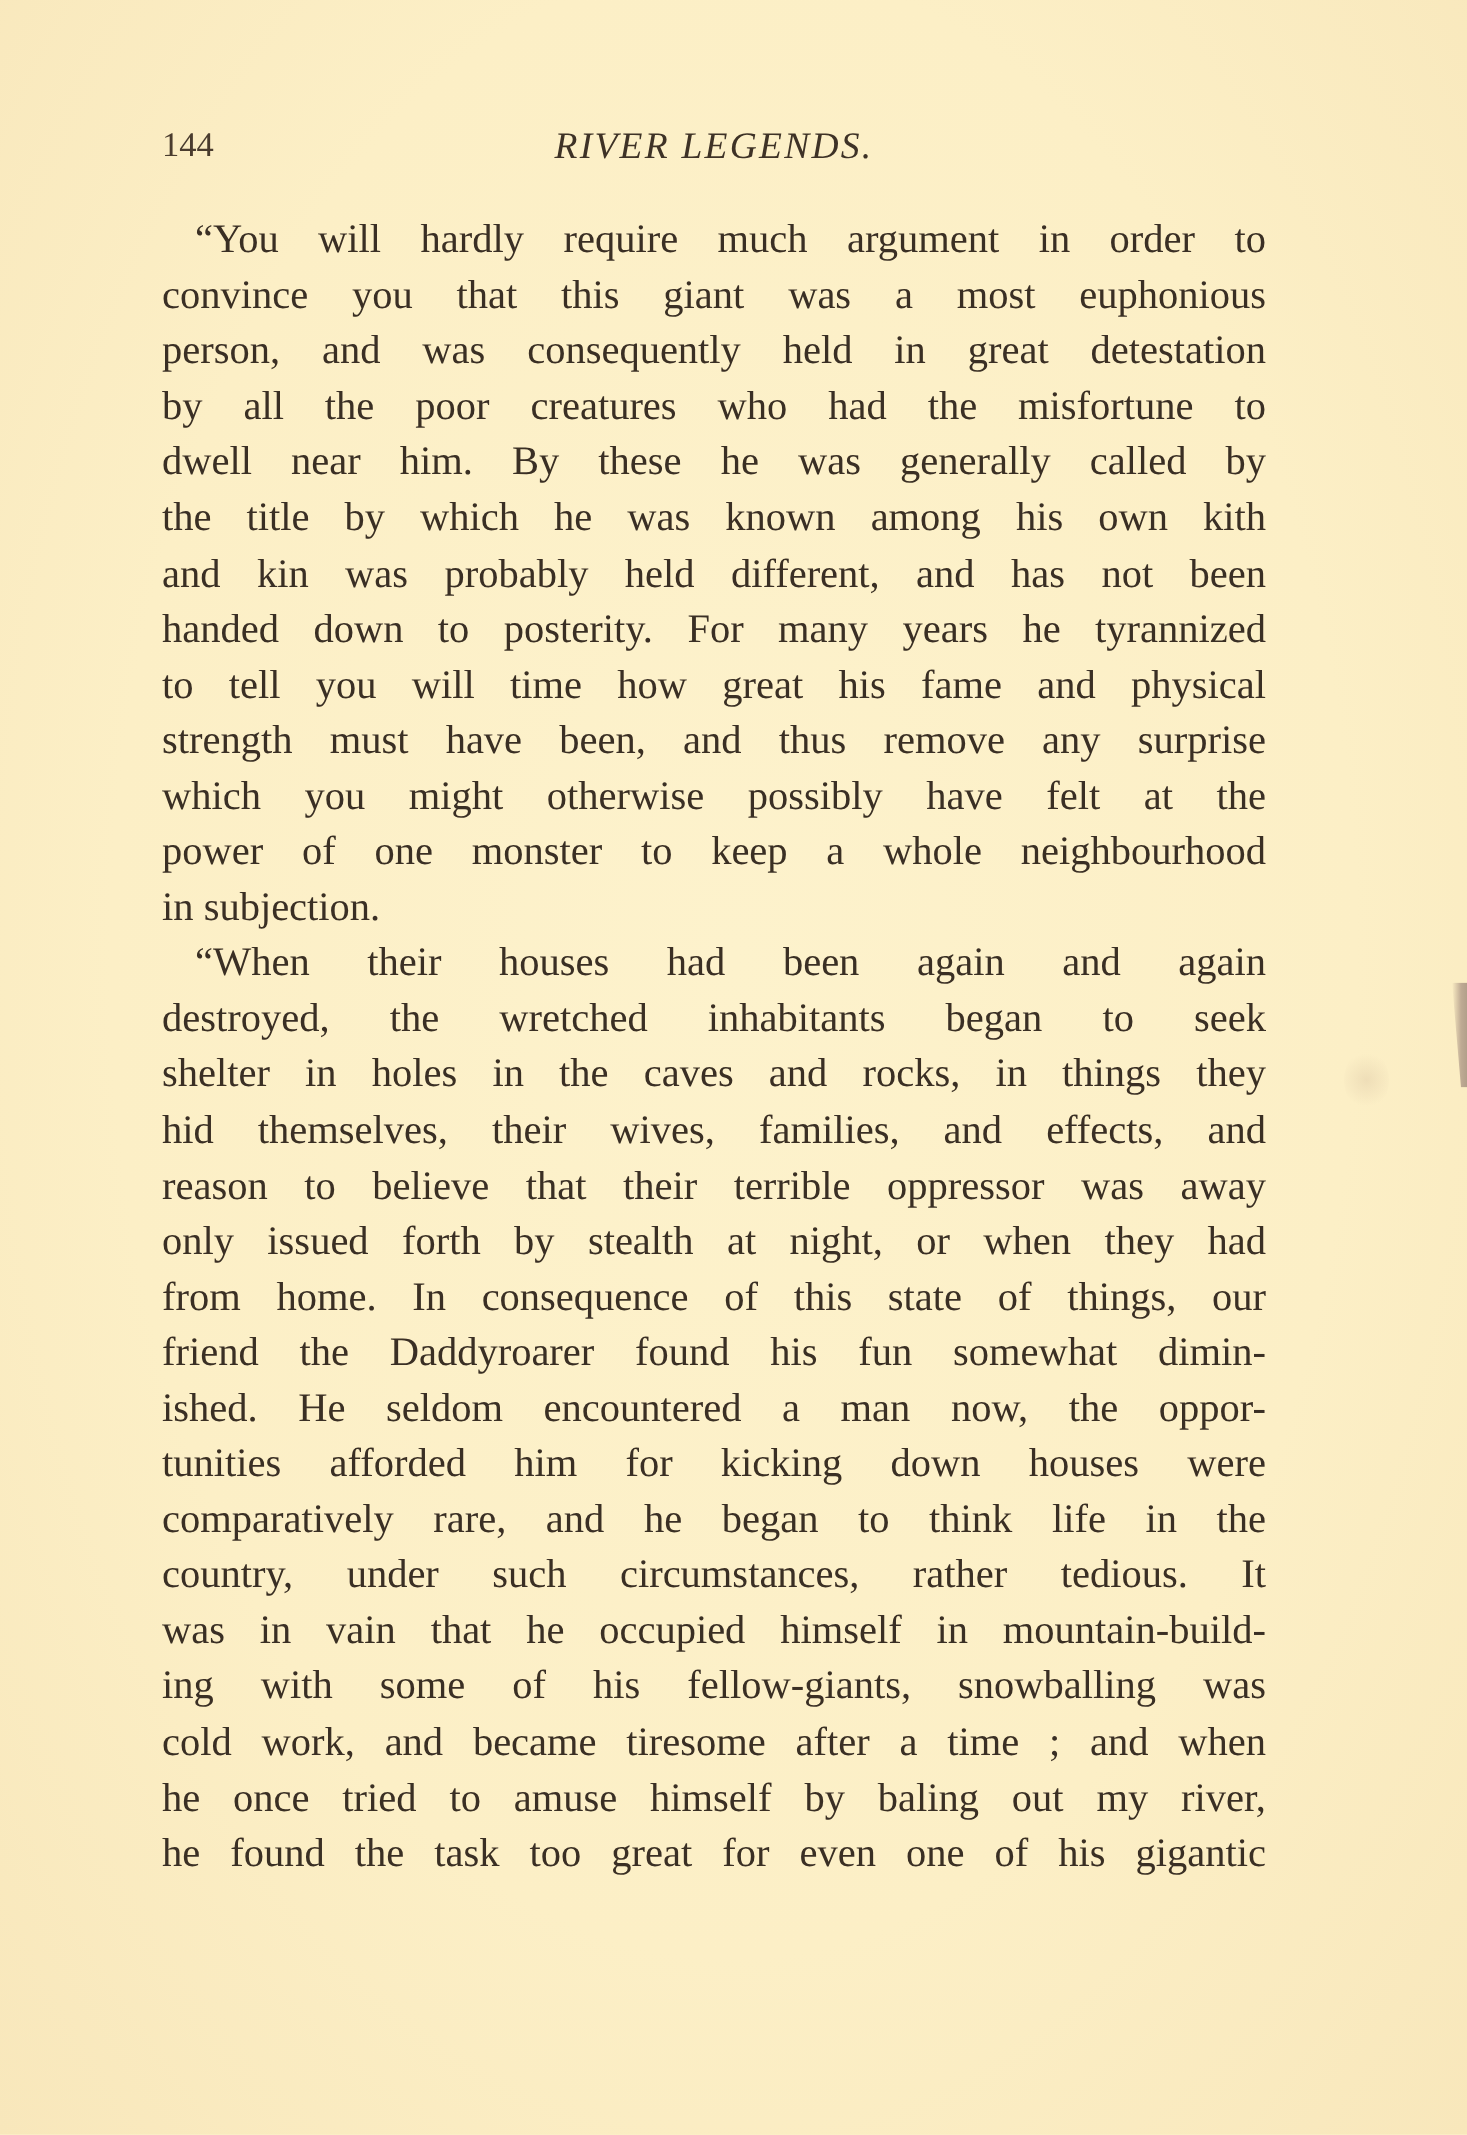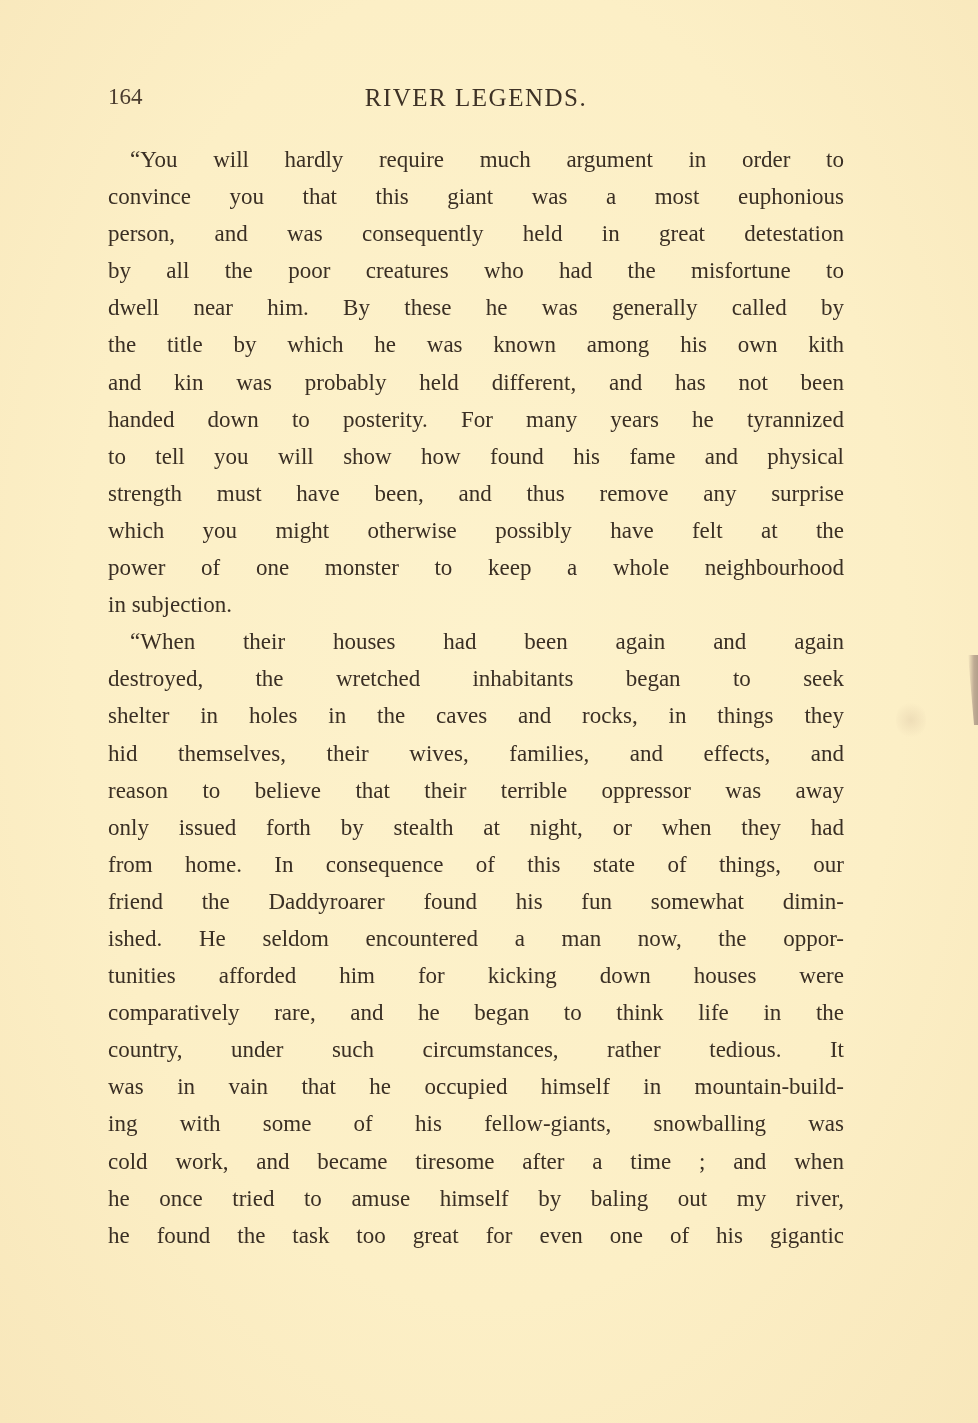--- a/index.html
+++ b/index.html
@@ -36,35 +36,36 @@
       font-size: 23px;
       letter-spacing: 0px;
       color: #4a3c2e;
     }
     .header-title {
       position: absolute;
       left: 0;
       width: 736px;
       top: 0;
       text-align: center;
+      font-style: italic;
       font-size: 25px;
       letter-spacing: 1.5px;
       color: #3e3226;
     }
     .body-text {
       position: absolute;
       top: 141px;
       left: 108px;
       width: 736px;
     }
     .line {
       display: block;
       height: 37.1px;
       line-height: 37.1px;
-      font-size: 23px;
+      font-size: 27px;
       white-space: nowrap;
       text-align: justify;
       text-align-last: justify;
       color: #3a2f24;
     }
     .line.indent {
       padding-left: 22px;
     }
     .line.last {
       text-align-last: left;
@@ -87,35 +88,35 @@
       height: 40px;
       border-radius: 50%;
       background: radial-gradient(circle, rgba(225,205,170,0.5) 0%, rgba(252,239,199,0) 70%);
     }
   </style>
 </head>
 <body>
 
 <div class="page">
   <div class="running-head">
-    <span class="page-number">164</span>
+    <span class="page-number">144</span>
     <span class="header-title">RIVER LEGENDS.</span>
   </div>
 
   <div class="body-text">
     <div>
       <span class="line indent">“You will hardly require much argument in order to</span>
       <span class="line">convince you that this giant was a most euphonious</span>
       <span class="line">person, and was consequently held in great detestation</span>
       <span class="line">by all the poor creatures who had the misfortune to</span>
       <span class="line">dwell near him.  By these he was generally called by</span>
       <span class="line">the title by which he was known among his own kith</span>
       <span class="line">and kin was probably held different, and has not been</span>
       <span class="line">handed down to posterity.  For many years he tyrannized</span>
-      <span class="line">to tell you will show how found his fame and physical</span>
+      <span class="line">to tell you will time how great his fame and physical</span>
       <span class="line">strength must have been, and thus remove any surprise</span>
       <span class="line">which you might otherwise possibly have felt at the</span>
       <span class="line">power of one monster to keep a whole neighbourhood</span>
       <span class="line last">in subjection.</span>
     </div>
     <div>
       <span class="line indent">“When their houses had been again and again</span>
       <span class="line">destroyed, the wretched inhabitants began to seek</span>
       <span class="line">shelter in holes in the caves and rocks, in things they</span>
       <span class="line">hid themselves, their wives, families, and effects, and</span>

